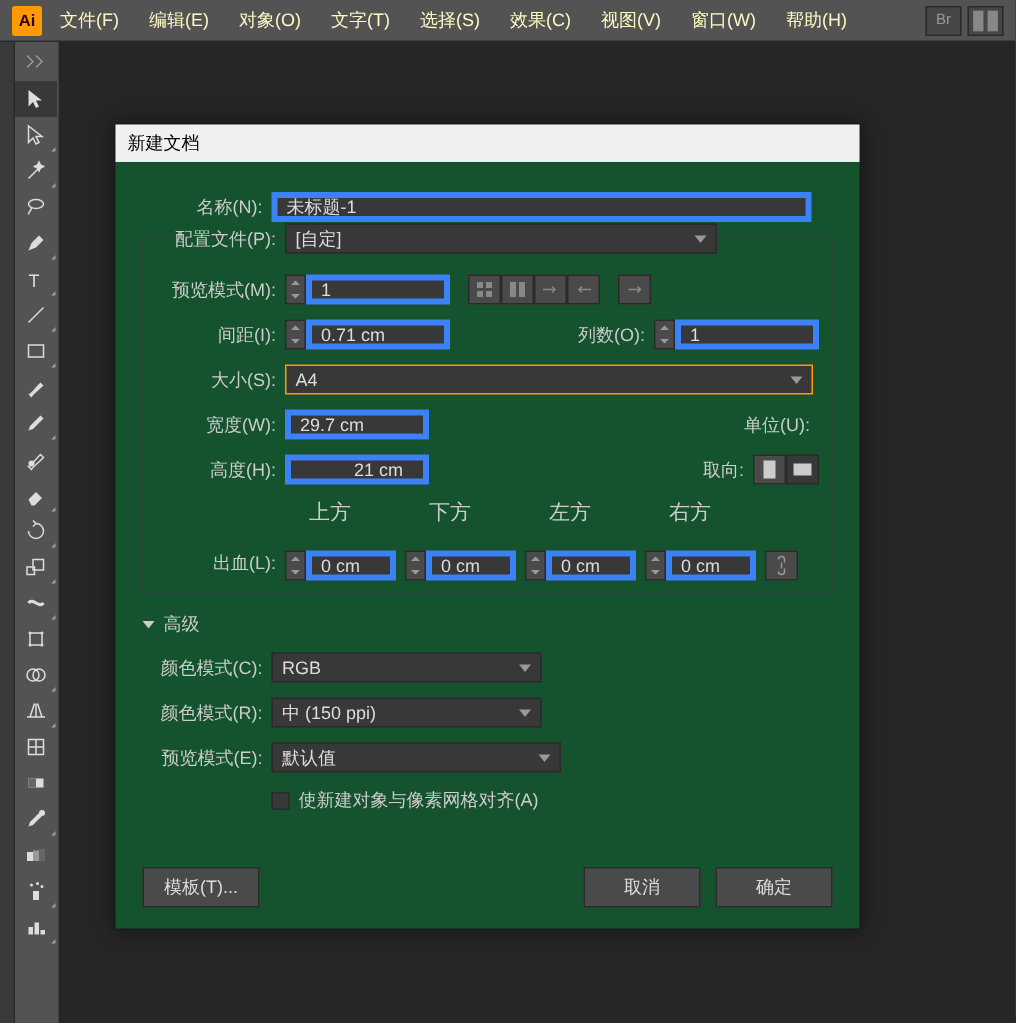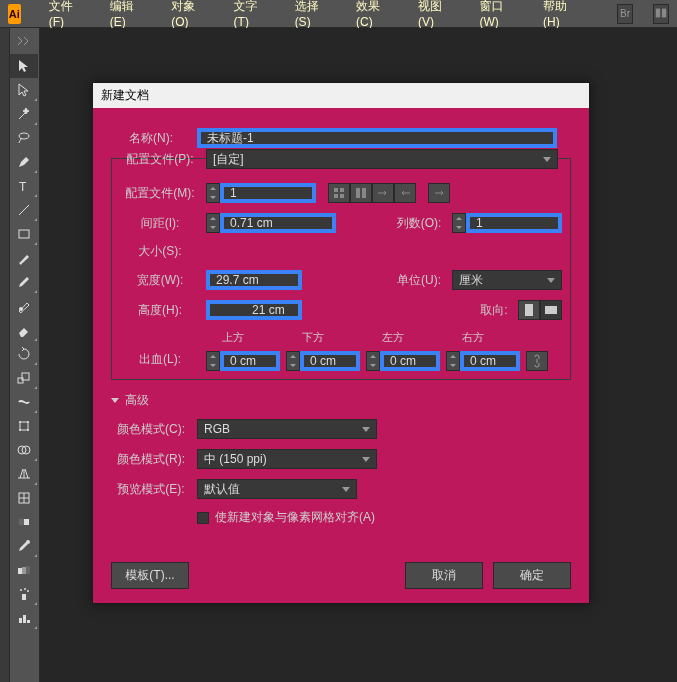--- a/index.html
+++ b/index.html
@@ -1,48 +1,48 @@
 <!DOCTYPE html>
 <html><head>
 <meta charset="utf-8">
 <style>
 *{margin:0;padding:0;box-sizing:border-box;font-family:"Microsoft YaHei",Arial,sans-serif;font-size:12px;}
 body{background:#3a3a3a;width:677px;height:682px;overflow:hidden;}
-.menubar{height:28px;background:#535353;display:flex;align-items:center;padding:0 8px;gap:20px;border-bottom:1px solid #2a2a2a;}
+.menubar{height:28px;background:#535353;display:flex;align-items:center;padding:0 8px;gap:4px;border-bottom:1px solid #2a2a2a;}
 .ai-logo{width:20px;height:20px;background:#ff9a00;color:#330000;font-weight:bold;display:flex;align-items:center;justify-content:center;font-size:11px;border-radius:2px;}
 .menu-item{color:#fef9c3;padding:4px 8px;cursor:pointer;}
 .menu-spacer{flex:1;}
 .menu-icon{width:24px;height:20px;background:#464646;border:1px solid #2a2a2a;display:flex;align-items:center;justify-content:center;color:#999;font-size:10px;}
 .workspace{display:flex;height:calc(100% - 28px);}
 .toolbar-strip{width:10px;background:#3a3a3a;border-right:1px solid #2a2a2a;}
 .toolbar{width:30px;background:#535353;display:flex;flex-direction:column;padding-top:2px;border-right:1px solid #2a2a2a;}
 .tool{width:28px;height:24px;display:flex;align-items:center;justify-content:center;color:#ccc;cursor:pointer;position:relative;}
 .tool svg{width:16px;height:16px;}
 .tool.sel{background:#383838;}
 .tool .tri{position:absolute;right:1px;bottom:1px;width:0;height:0;border-left:3px solid transparent;border-bottom:3px solid #999;}
 .canvas{flex:1;background:#262626;position:relative;}
-.dialog{position:absolute;left:52px;top:54px;width:498px;background:#be185d;border:1px solid #1a1a1a;box-shadow:0 0 12px rgba(0,0,0,0.5);}
+.dialog{position:absolute;left:36px;top:54px;width:498px;background:#14532d;border:1px solid #1a1a1a;box-shadow:0 0 12px rgba(0,0,0,0.5);}
 .dlg-title{background:#f0f0f0;color:#000;padding:4px 8px;font-size:12px;}
 .dlg-body{padding:20px 18px 14px 18px;color:#ccc;}
 .row{display:flex;align-items:center;margin-bottom:10px;}
-.lbl{width:86px;text-align:center;padding-right:6px;color:#ccc;}
+.lbl{width:86px;text-align:right;padding-right:6px;color:#ccc;}
 .lbl.short{width:60px;}
 .input{background:#383838;border:4px solid #3b82f6;color:#ddd;padding:2px 6px;height:20px;}
 .select{background:#383838;border:1px solid #2a2a2a;color:#ddd;padding:2px 6px;height:20px;position:relative;display:flex;align-items:center;}
 .select.hl{border:1px solid #ff9a00;}
 .select::after{content:"";position:absolute;right:6px;top:7px;width:0;height:0;border-left:4px solid transparent;border-right:4px solid transparent;border-top:5px solid #999;}
 .stepper{width:14px;height:20px;background:#4a4a4a;border:1px solid #2a2a2a;display:flex;flex-direction:column;}
 .stepper div{flex:1;display:flex;align-items:center;justify-content:center;}
 .stepper div::before{content:"";width:0;height:0;border-left:3px solid transparent;border-right:3px solid transparent;}
 .stepper .up::before{border-bottom:3px solid #999;}
 .stepper .dn::before{border-top:3px solid #999;}
 .iconbtn{width:22px;height:20px;background:#4a4a4a;border:1px solid #2a2a2a;display:flex;align-items:center;justify-content:center;color:#888;}
 .section{border:1px solid #3a3a3a;padding:10px 8px 8px 8px;margin-bottom:12px;position:relative;}
 .bleed-col{display:flex;flex-direction:column;margin-right:6px;}
-.bleed-col .hdr{color:#ccc;font-size:11px;margin-bottom:6px;padding-left:16px;}
+.bleed-col .hdr{color:#ccc;font-size:14px;margin-bottom:16px;padding-left:16px;}
 .bleed-field{display:flex;}
 .disclosure{display:flex;align-items:center;margin-bottom:10px;cursor:pointer;}
 .disclosure::before{content:"";width:0;height:0;border-left:4px solid transparent;border-right:4px solid transparent;border-top:5px solid #ccc;margin-right:6px;}
 .checkbox{width:12px;height:12px;background:#383838;border:1px solid #2a2a2a;margin-right:6px;}
 .btn{background:#4a4a4a;border:1px solid #2a2a2a;color:#ddd;padding:4px 0;width:78px;text-align:center;cursor:pointer;}
 .dlg-footer{display:flex;justify-content:space-between;margin-top:36px;}
 .footer-right{display:flex;gap:10px;}
 .orient{width:22px;height:20px;background:#4a4a4a;border:1px solid #2a2a2a;display:flex;align-items:center;justify-content:center;}
 .orient.active{background:#383838;}
 .orient .page{background:#ccc;}
@@ -246,25 +246,25 @@
       <div class="dlg-body">
 
         <div class="row">
           <div class="lbl">名称(N):</div>
           <input class="input" style="width: 360px;" value="未标题-1">
         </div>
 
         <div class="section">
           <div class="row" style="margin-top:-20px;margin-bottom:14px">
             <div class="lbl">配置文件(P):</div>
-            <div class="select" style="width:352px">[自定]</div>
+            <div class="select" style="width:288px">[自定]</div>
           </div>
 
           <div class="row">
-            <div class="lbl">配置文件(M):</div>
+            <div class="lbl">预览模式(M):</div>
             <div class="stepper">
                 <div class="up"></div>
                 <div class="dn"></div>
               </div>
             <input class="input" style="width: 96px;" value="1">
             <div style="width:12px"></div>
             <div class="iconbtn">
                 <svg width="12" height="12">
                   <rect x="1" y="1" width="4" height="4" fill="#888"></rect>
                   <rect x="7" y="1" width="4" height="4" fill="#888"></rect>
@@ -295,40 +295,40 @@
                 </svg>
               </div>
           </div>
 
           <div class="row">
             <div class="lbl">间距(I):</div>
             <div class="stepper">
                 <div class="up"></div>
                 <div class="dn"></div>
               </div>
-            <input class="input" style="width: 116px;" value="0.71 cm">
+            <input class="input" style="width: 96px;" value="0.71 cm">
             <div style="flex:1"></div>
             <div class="lbl short">列数(O):</div>
             <div class="stepper">
                 <div class="up"></div>
                 <div class="dn"></div>
               </div>
             <input class="input" style="width: 96px;" value="1">
           </div>
 
           <div class="row">
             <div class="lbl">大小(S):</div>
+            <div class="select hl" style="width:352px">A4</div>
           </div>
 
           <div class="row">
             <div class="lbl">宽度(W):</div>
             <input class="input" style="width: 96px;" value="29.7 cm">
             <div style="flex:1"></div>
             <div class="lbl short">单位(U):</div>
-            <div class="select" style="width:110px">厘米</div>
           </div>
 
           <div class="row">
             <div class="lbl">高度(H):</div>
             <input class="input" style="width: 96px; padding-left: 42px;" value="21 cm">
             <div style="flex:1"></div>
             <div class="lbl short" style="width:42px">取向:</div>
             <div class="orient">
                 <div class="page port"></div>
               </div>
@@ -394,21 +394,21 @@
         <div class="row">
           <div class="lbl">颜色模式(C):</div>
           <div class="select" style="width:180px">RGB</div>
         </div>
         <div class="row">
           <div class="lbl">颜色模式(R):</div>
           <div class="select" style="width:180px">中 (150 ppi)</div>
         </div>
         <div class="row">
           <div class="lbl">预览模式(E):</div>
-          <div class="select" style="width:160px">默认值</div>
+          <div class="select" style="width:193px">默认值</div>
         </div>
         <div class="row">
           <div class="lbl"></div>
           <div class="checkbox"></div>
           <div>使新建对象与像素网格对齐(A)</div>
         </div>
 
         <div class="dlg-footer">
           <div class="btn">模板(T)...</div>
           <div class="footer-right">

